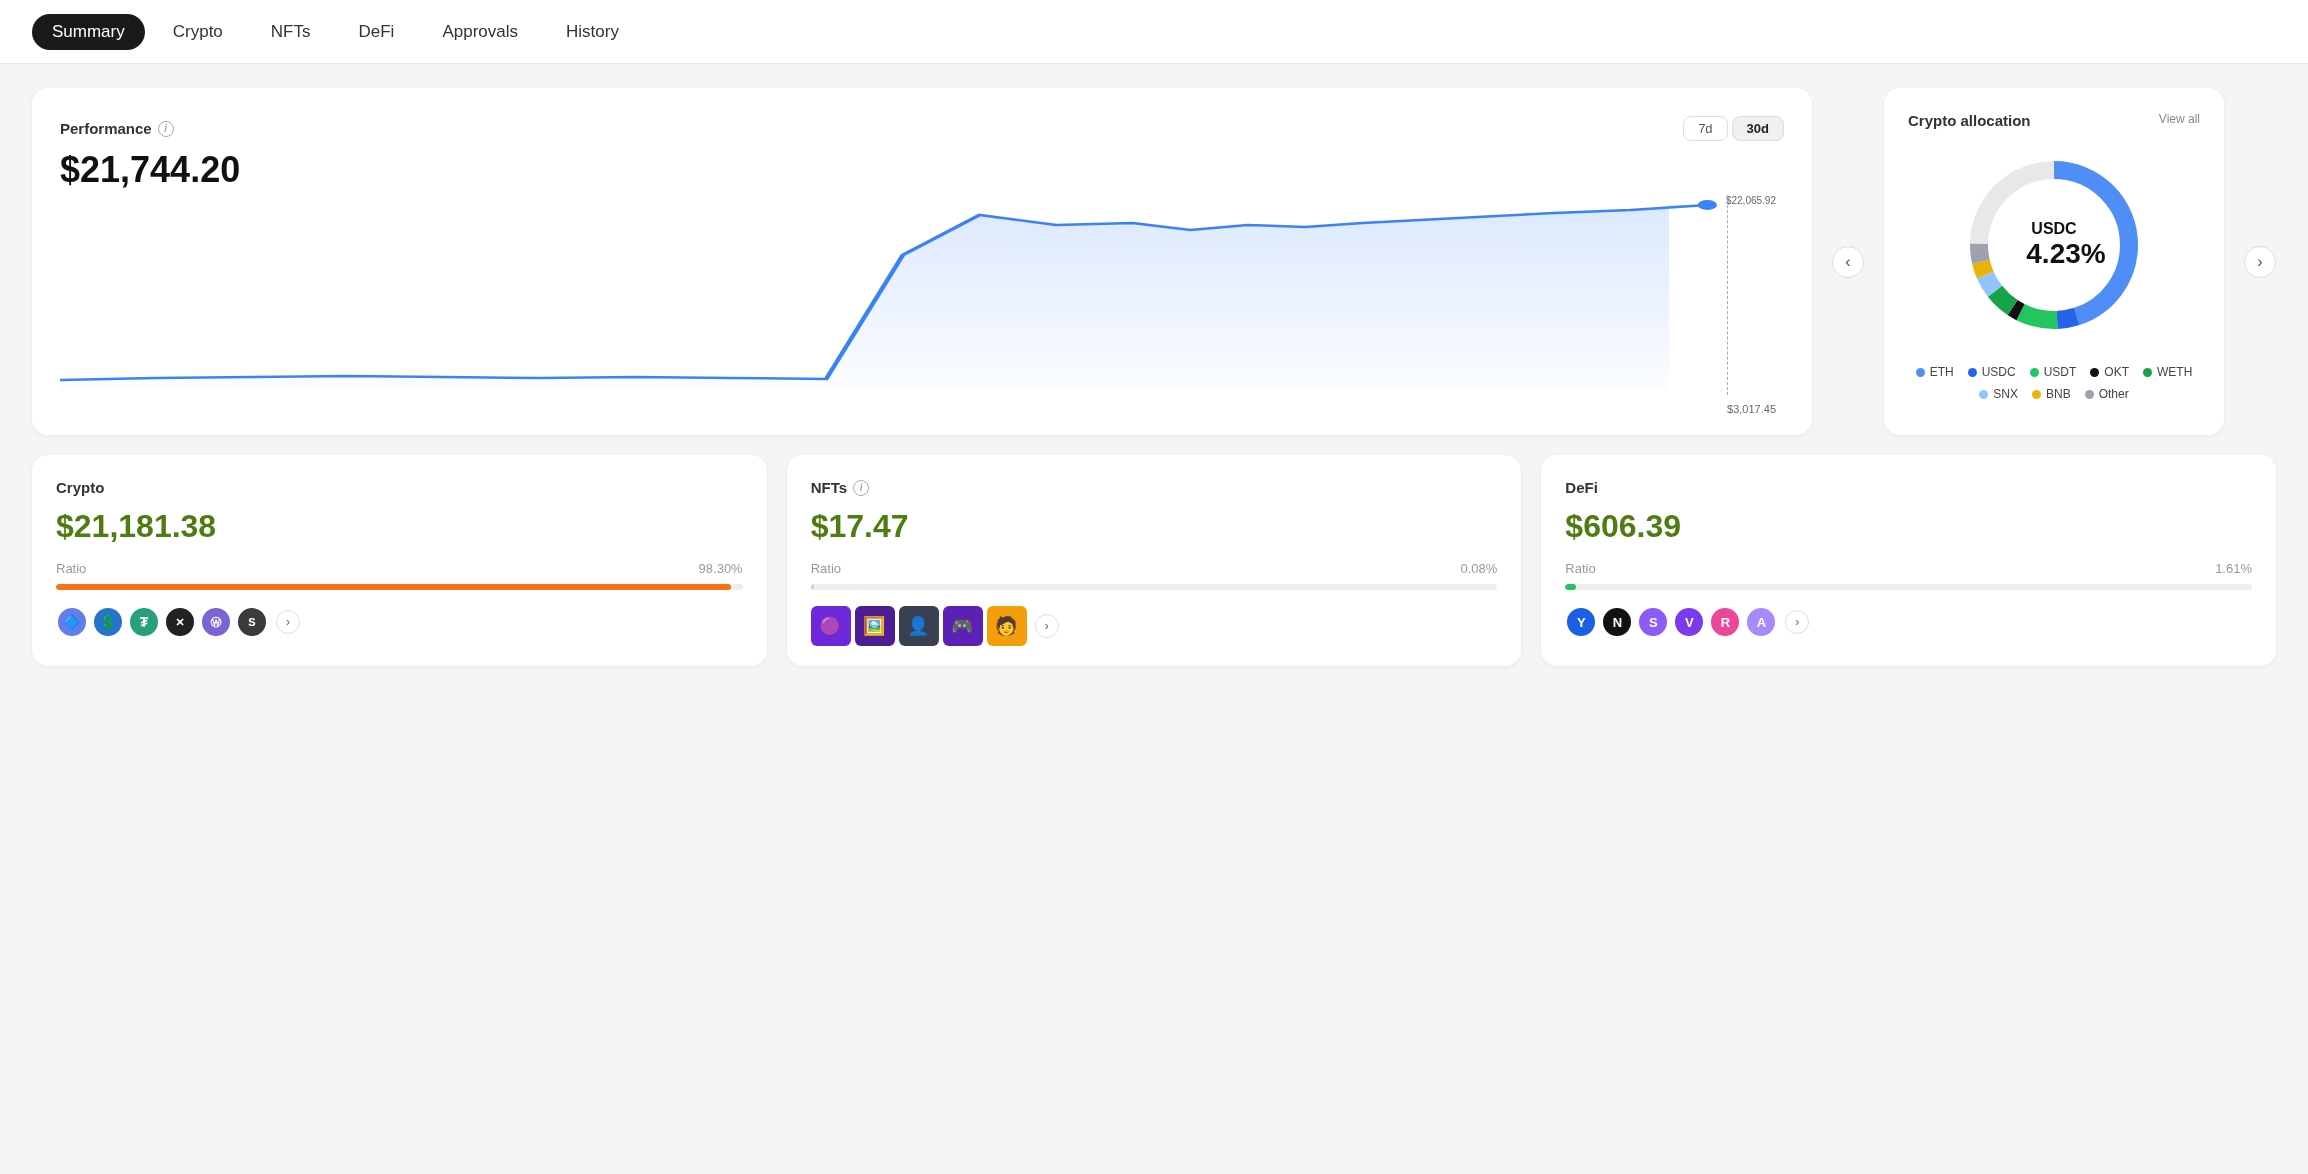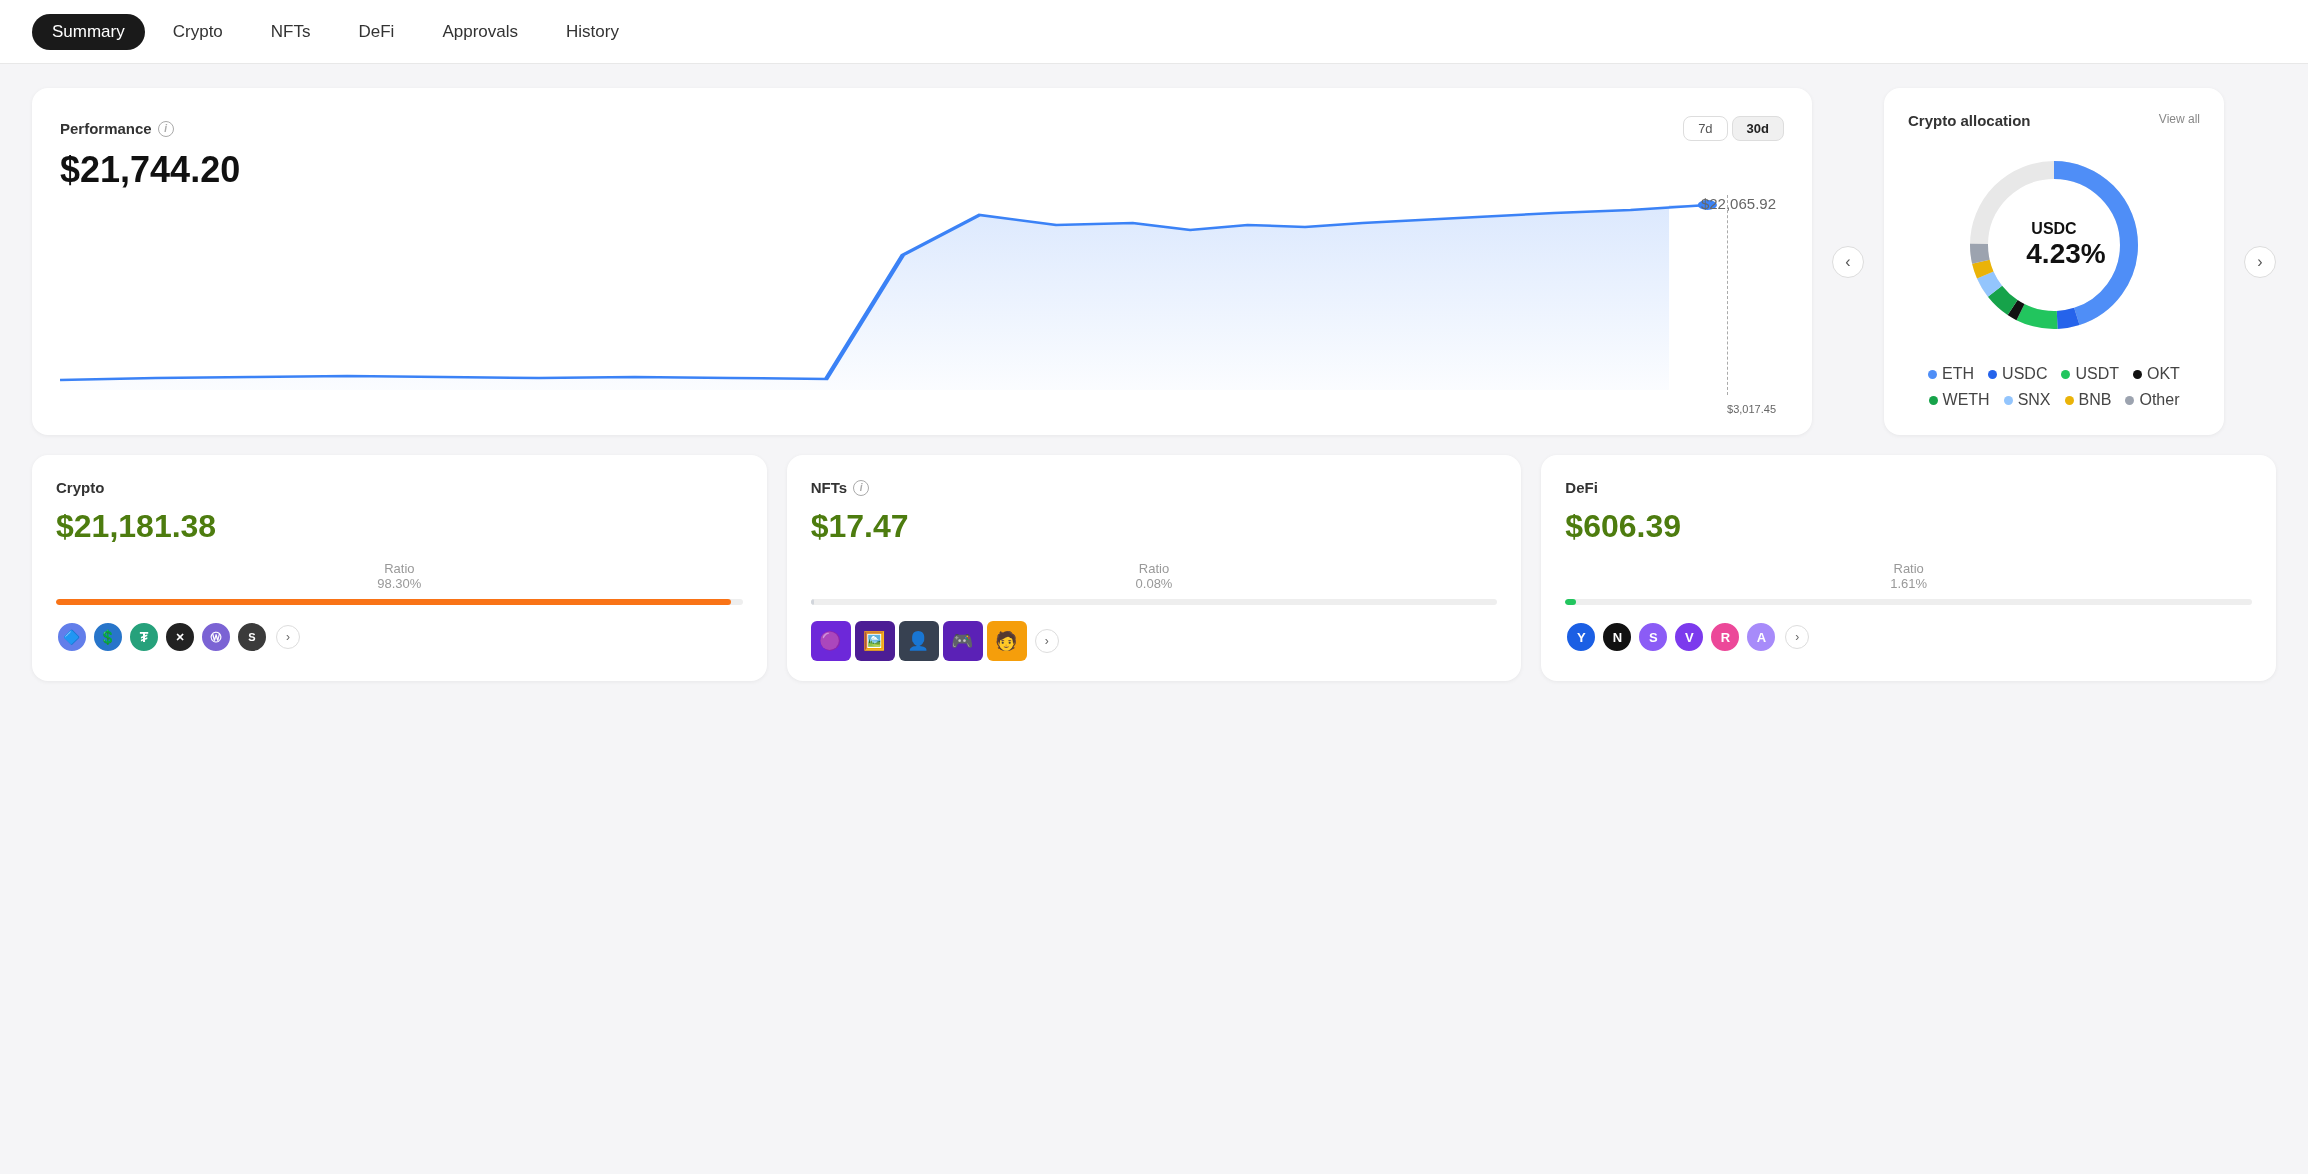--- a/index.html
+++ b/index.html
@@ -111,21 +111,21 @@
     }
     .chart-area {
       position: relative;
       height: 220px;
       width: 100%;
     }
     .chart-label-high {
       position: absolute;
       top: 0;
       right: 8px;
-      font-size: 15px;
+      font-size: 10px;
       color: #666;
     }
     .chart-label-low {
       position: absolute;
       bottom: 0;
       right: 8px;
       font-size: 11px;
       color: #666;
     }
     .chart-dot-line {
@@ -191,21 +191,21 @@
     .legend {
       display: flex;
       flex-wrap: wrap;
       gap: 8px 14px;
       justify-content: center;
     }
     .legend-item {
       display: flex;
       align-items: center;
       gap: 5px;
-      font-size: 16px;
+      font-size: 12px;
       color: #444;
     }
     .legend-dot {
       width: 9px; height: 9px;
       border-radius: 50%;
       flex-shrink: 0;
     }
 
     
     .nav-arrow {
@@ -245,21 +245,20 @@
       font-size: 32px;
       font-weight: 700;
       color: #4d7c0f;
       margin-bottom: 16px;
     }
     .ratio-row {
       display: flex;
       justify-content: space-between;
       align-items: center;
       margin-bottom: 8px;
-      flex-direction: column;
     }
     .ratio-label {
       font-size: 13px;
       color: #999;
     }
     .ratio-pct {
       font-size: 13px;
       color: #999;
     }
     .progress-bar {

